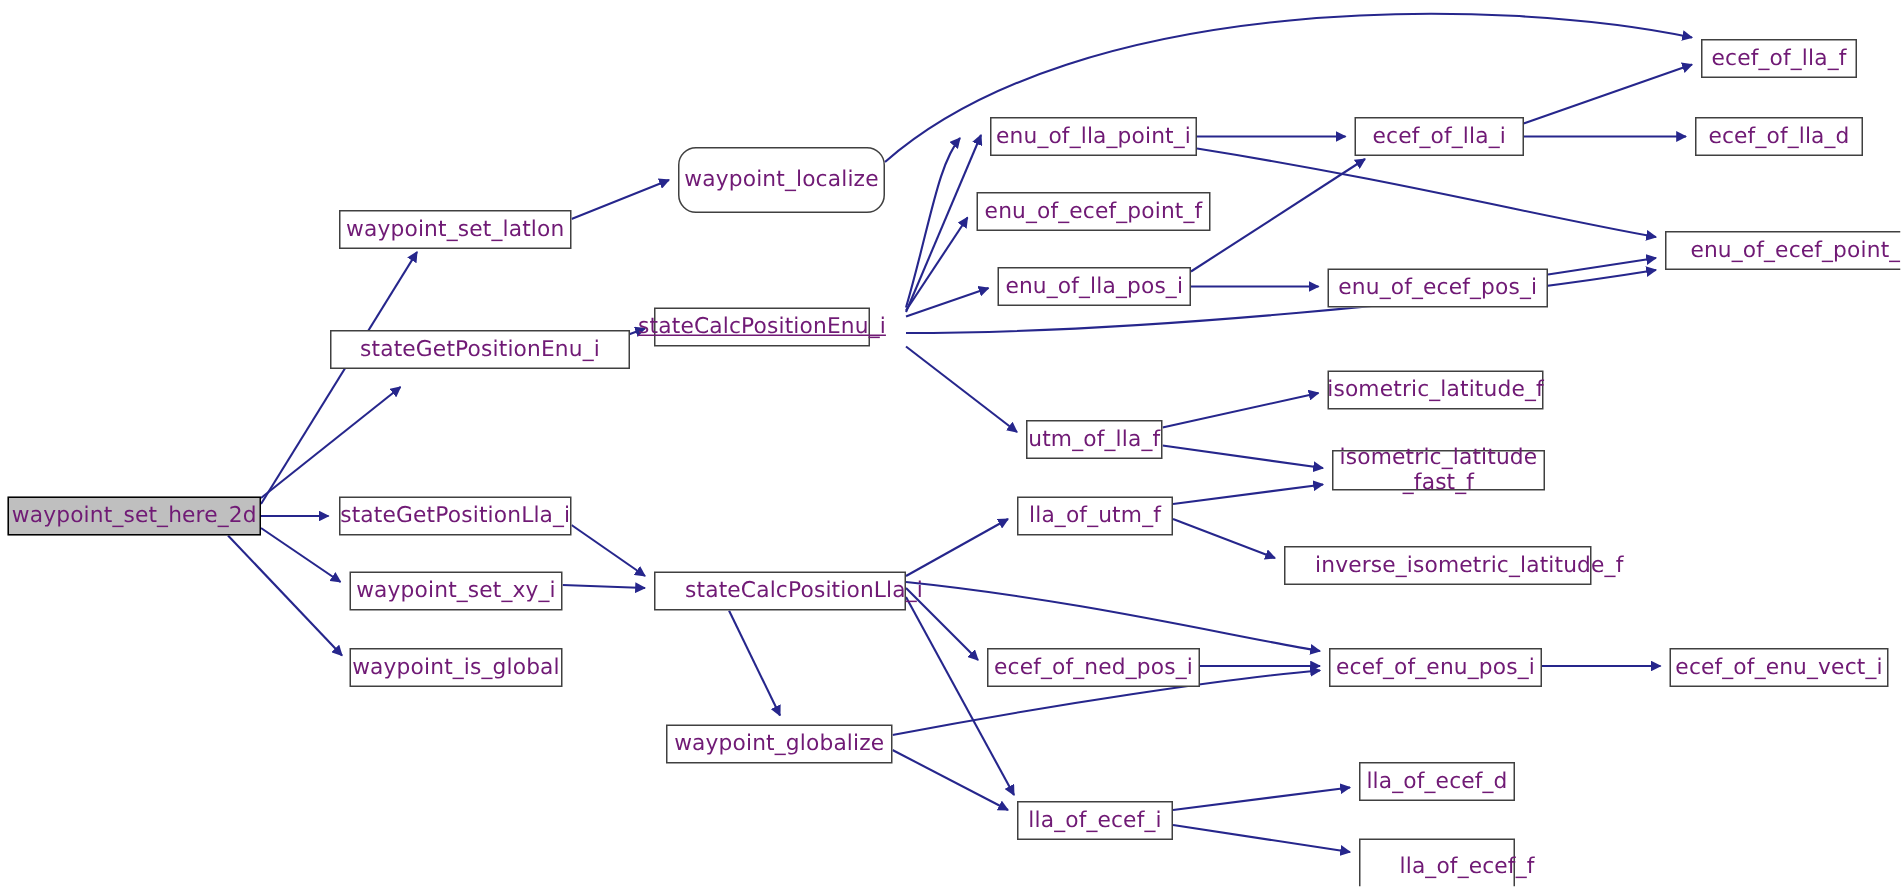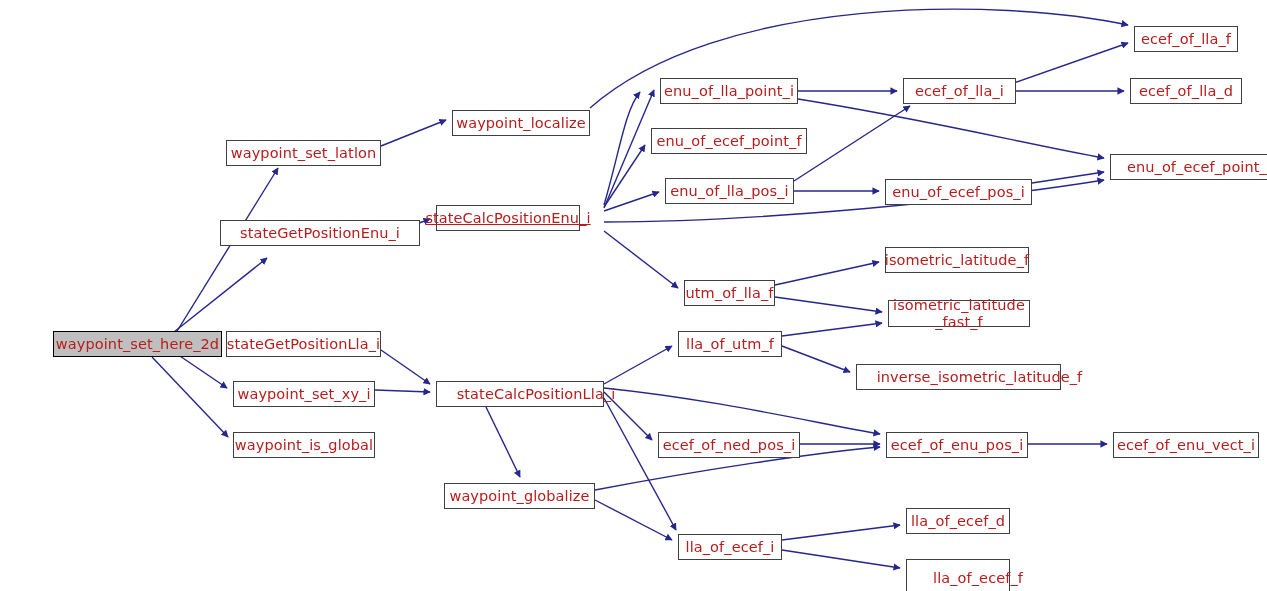--- a/index.html
+++ b/index.html
@@ -21,35 +21,34 @@
     top: 0;
     width: 1267px;
     height: 591px;
     pointer-events: none;
   }
   .node {
     position: absolute;
     box-sizing: border-box;
     border: 1px solid #404040;
     background: #ffffff;
-    color: #b91c1c;
+    color: #701a75;
     font-size: 14.5px;
     line-height: 1.12;
     display: flex;
     align-items: center;
     justify-content: center;
     text-align: center;
     white-space: pre-line;
     letter-spacing: 0.1px;
     z-index: 2;
   }
   .node.highlight {
     background: #bfbfbf;
     border-color: #000000;
-    margin-left: 48px;
   }
 </style>
 </head>
 <body>
 
 <div id="canvas">
   <svg id="edges" viewBox="0 0 1267 591">
     <defs>
       <marker id="arrow" viewBox="0 0 10 10" refX="9" refY="5" markerWidth="5.2" markerHeight="5.2" orient="auto-start-reverse">
         <path d="M 0 0 L 10 5 L 0 10 z" fill="#26268c"></path>
@@ -96,21 +95,21 @@
         <path d="M 782,550 L 900,568" marker-end="url(#arrow)" stroke="#26268c"></path>
       </g>
   </svg>
   <div id="node-layer">
       <div class="node highlight" style="left: 5px; top: 331px; width: 169px; height: 26px;">waypoint_set_here_2d</div>
       <div class="node" style="left: 226px; top: 140px; width: 155px; height: 26px;">waypoint_set_latlon</div>
       <div class="node" style="left: 220px; top: 220px; width: 200px; height: 26px;">stateGetPositionEnu_i</div>
       <div class="node" style="left: 226px; top: 331px; width: 155px; height: 26px;">stateGetPositionLla_i</div>
       <div class="node" style="left: 233px; top: 381px; width: 142px; height: 26px;">waypoint_set_xy_i</div>
       <div class="node" style="left: 233px; top: 432px; width: 142px; height: 26px;">waypoint_is_global</div>
-      <div class="node" style="left: 452px; top: 110px; width: 138px; height: 26px;">waypoint_localize</div>
+      <div class="node" style="left: 452px; top: 98px; width: 138px; height: 44px; border-radius: 12px;">waypoint_localize</div>
       <div class="node" style="left: 436px; top: 205px; width: 144px; height: 26px; text-decoration: underline;">stateCalcPositionEnu_i</div>
       <div class="node" style="left: 436px; top: 381px; width: 168px; height: 26px; padding-left: 32px;">stateCalcPositionLla_i</div>
       <div class="node" style="left: 444px; top: 483px; width: 151px; height: 26px;">waypoint_globalize</div>
       <div class="node" style="left: 660px; top: 78px; width: 138px; height: 26px;">enu_of_lla_point_i</div>
       <div class="node" style="left: 651px; top: 128px; width: 156px; height: 26px;">enu_of_ecef_point_f</div>
       <div class="node" style="left: 665px; top: 178px; width: 129px; height: 26px;">enu_of_lla_pos_i</div>
       <div class="node" style="left: 684px; top: 280px; width: 91px; height: 26px;">utm_of_lla_f</div>
       <div class="node" style="left: 678px; top: 331px; width: 104px; height: 26px;">lla_of_utm_f</div>
       <div class="node" style="left: 658px; top: 432px; width: 142px; height: 26px;">ecef_of_ned_pos_i</div>
       <div class="node" style="left: 678px; top: 534px; width: 104px; height: 26px;">lla_of_ecef_i</div>

